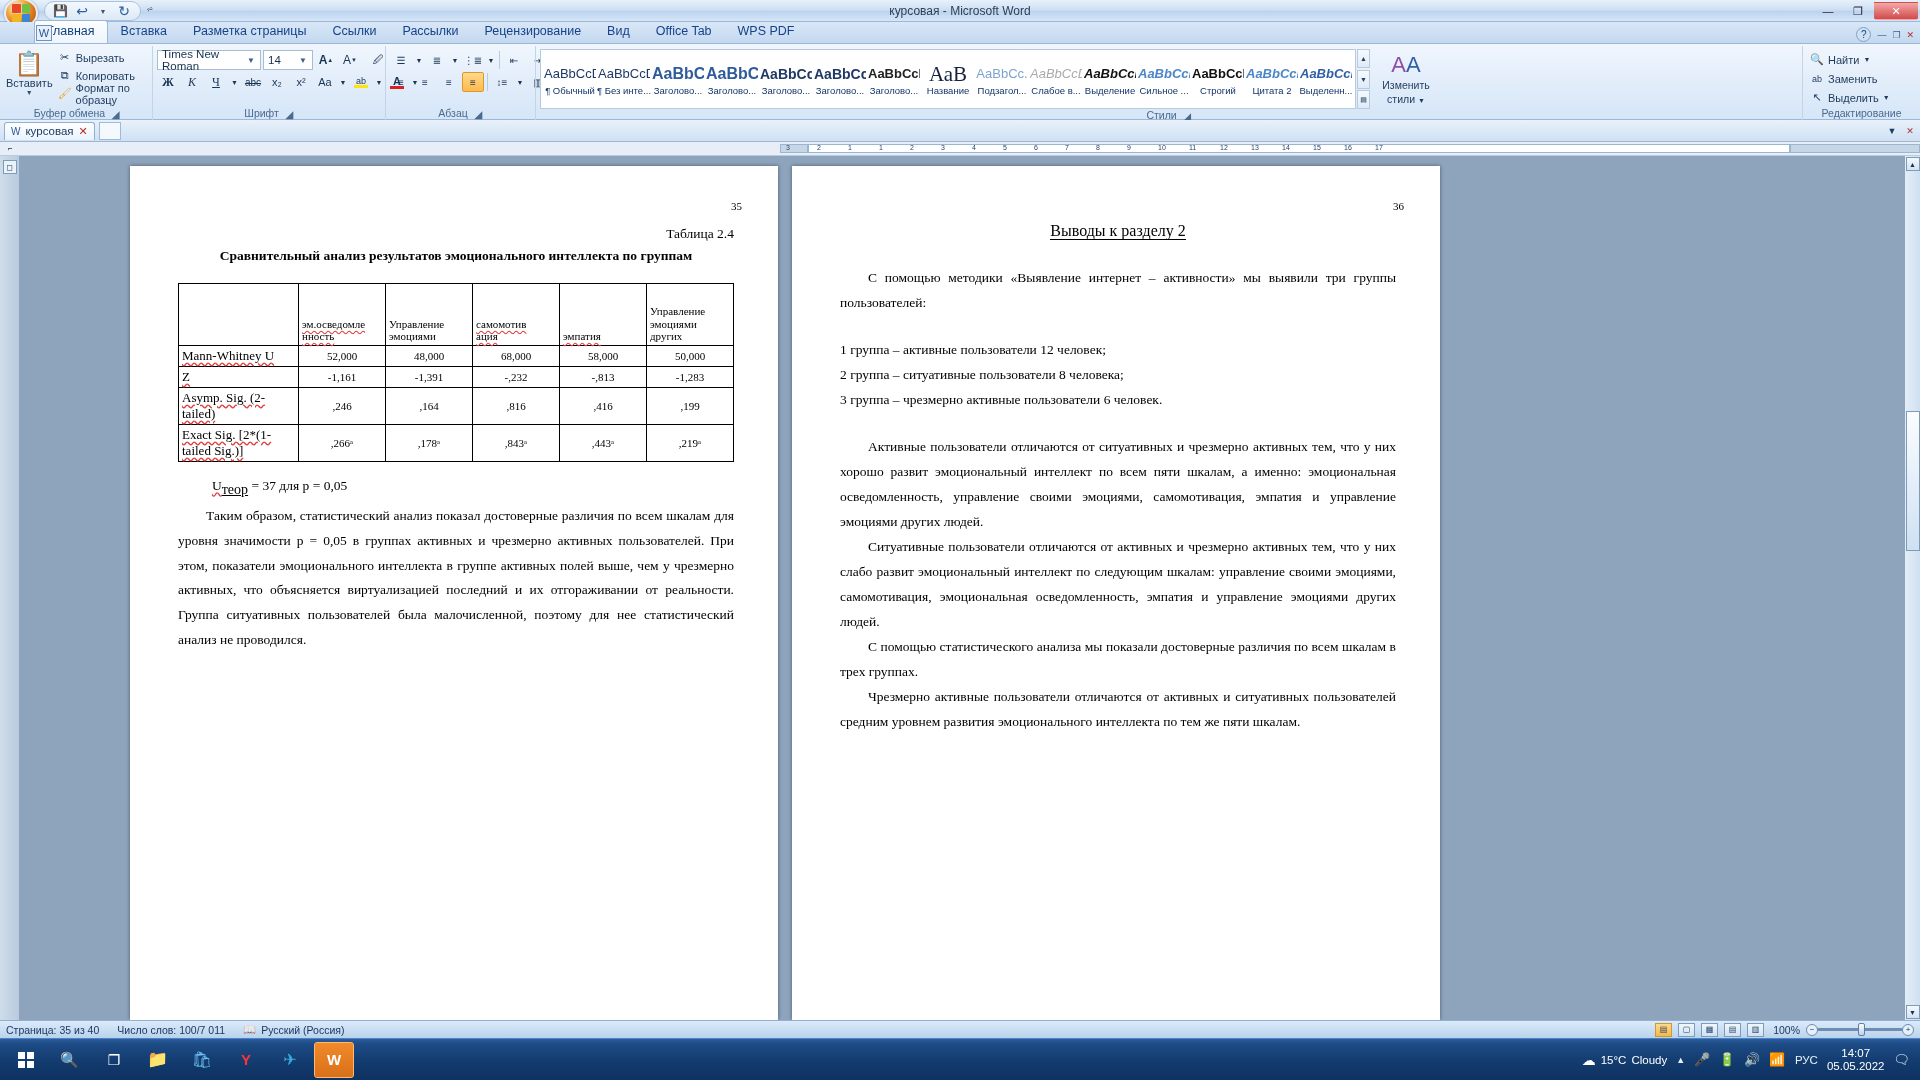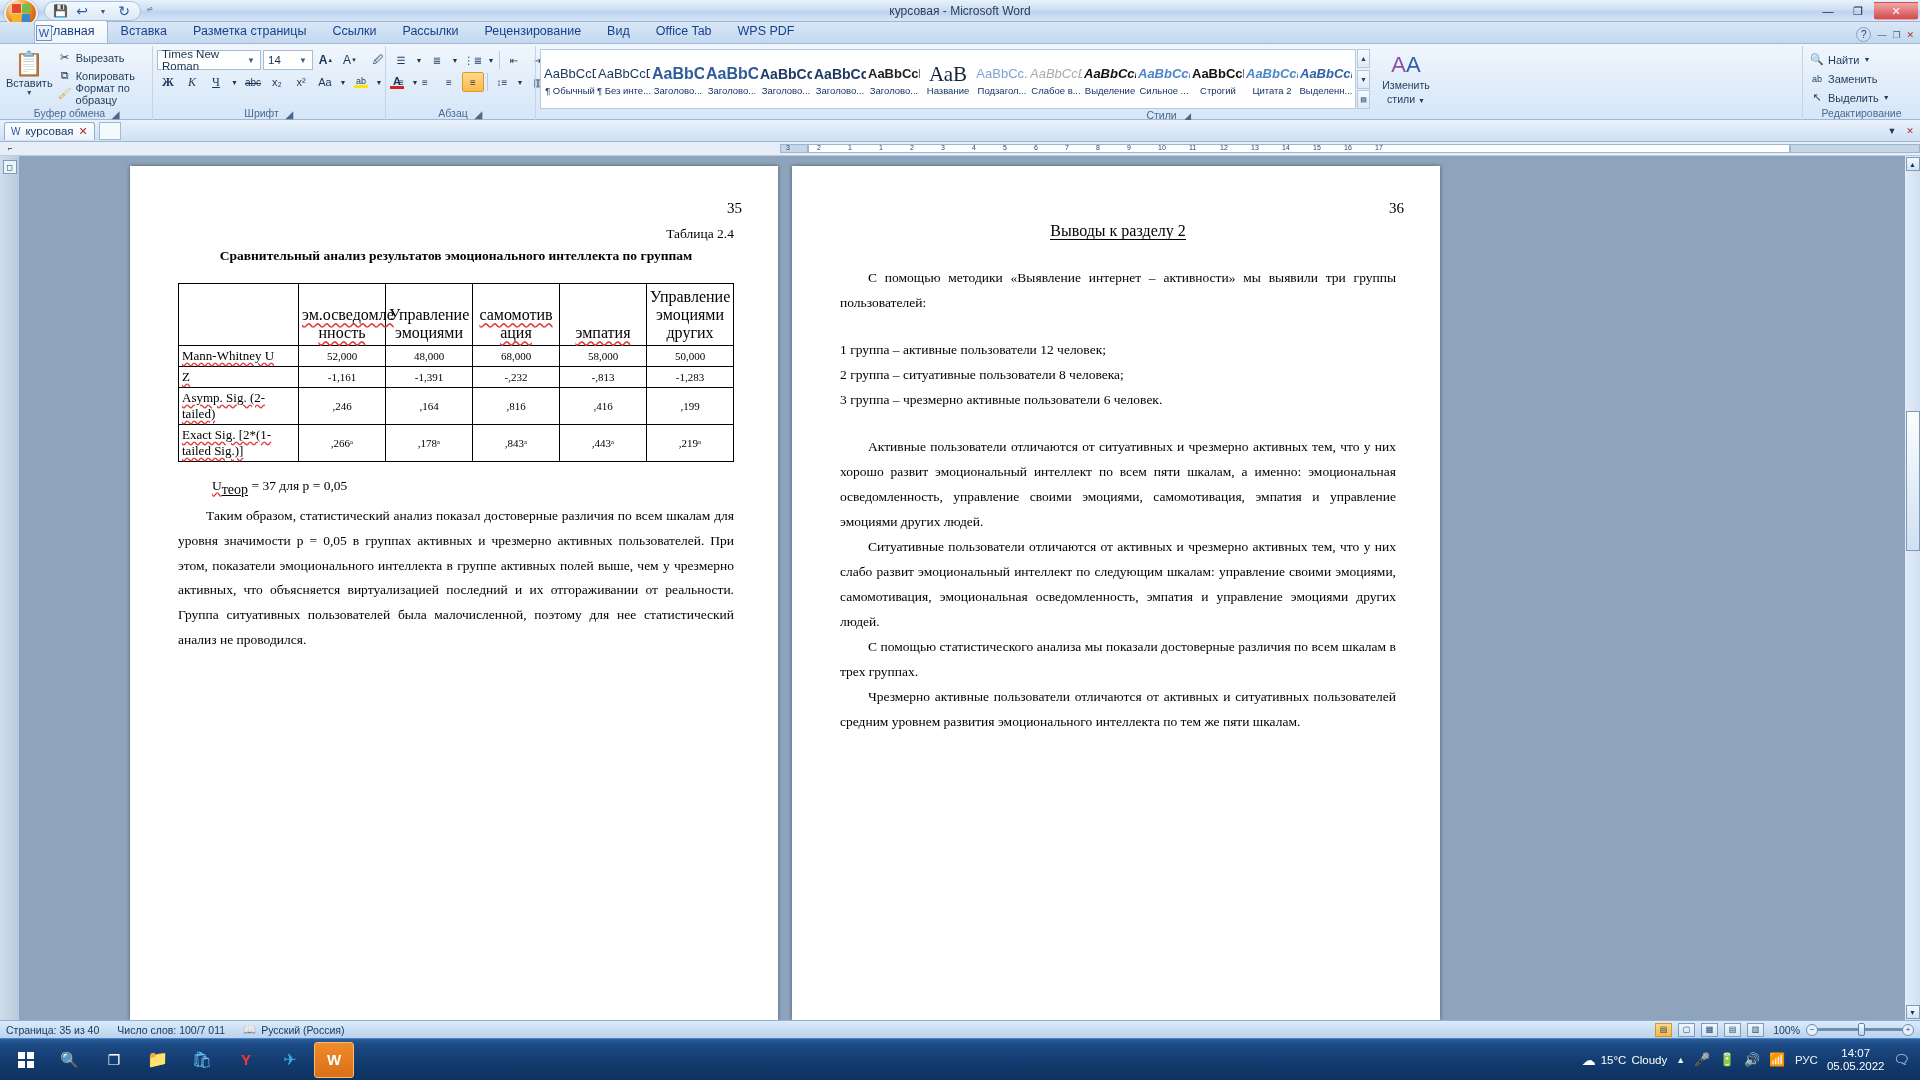--- a/index.html
+++ b/index.html
@@ -123,31 +123,31 @@
 
   
   .workspace{ flex:1; background:#8ea4bd; position:relative; overflow:hidden; display:flex; }
   .sidecol{ width:20px; background:linear-gradient(90deg,#cfdcea,#b9cbdd); border-right:1px solid #8ca5bf;}
   .sidecol .sqbtn{ width:14px;height:14px;margin:4px auto; border:1px solid #7d9cbb; background:#eaf2fa;
      display:flex;align-items:center;justify-content:center;font-size:8px;}
   .pages{ flex:1; display:flex; gap:14px; padding:10px 14px 0 110px; }
   .page{ background:#fff; box-shadow:0 0 4px rgba(0,0,0,.45); position:relative; }
   .page.left{ width:648px; }
   .page.right{ width:648px; }
-  .pagenum{ position:absolute; right:36px; top:34px; font-size:15px; font-family:"Liberation Serif", serif; color:#000;}
+  .pagenum{ position:absolute; right:36px; top:34px; font-size:11px; font-family:"Liberation Serif", serif; color:#000;}
 
   .docbody{ font-family:"Liberation Serif", serif; color:#000; padding:60px 44px 0 48px; font-size:13.5px;}
   .tblcaption{ text-align:right; font-size:13.5px; margin-bottom:6px;}
   .tbltitle{ text-align:center; font-weight:bold; font-size:13.5px; line-height:1.25; padding:0 18px; margin-bottom:18px;}
 
   table.stat{ border-collapse:collapse; width:100%; table-layout:fixed; }
   table.stat td{ border:1.4px solid #000; font-size:12px; padding:2px 3px; vertical-align:middle; }
   table.stat td.lbl{ text-align:left; font-size:13px; width:120px; }
   table.stat td.num{ text-align:center; font-size:11px; }
-  table.stat thead td{ text-align:center; vertical-align:bottom; height:62px; font-size:16px; line-height:1.15;}
+  table.stat thead td{ text-align:left; vertical-align:bottom; height:62px; font-size:11px; line-height:1.15;}
   .sq { text-decoration: underline; text-decoration-style: wavy; text-decoration-color:#e03c3c;
         text-underline-offset:2px; }
   .sqb { border-bottom:1px solid #000; }
 
   .formula{ margin:16px 0 6px 34px; font-size:13.5px;}
   .formula sub{ font-size:14px;text-decoration:underline; }
   p.just{ text-align:justify; text-indent:28px; line-height:1.85; font-size:13.5px; margin:0;}
   h2.sec{ text-align:center; font-size:16px; font-weight:400; margin:0 0 26px 0;font-family:Liberation Serif, serif; }
 
   

